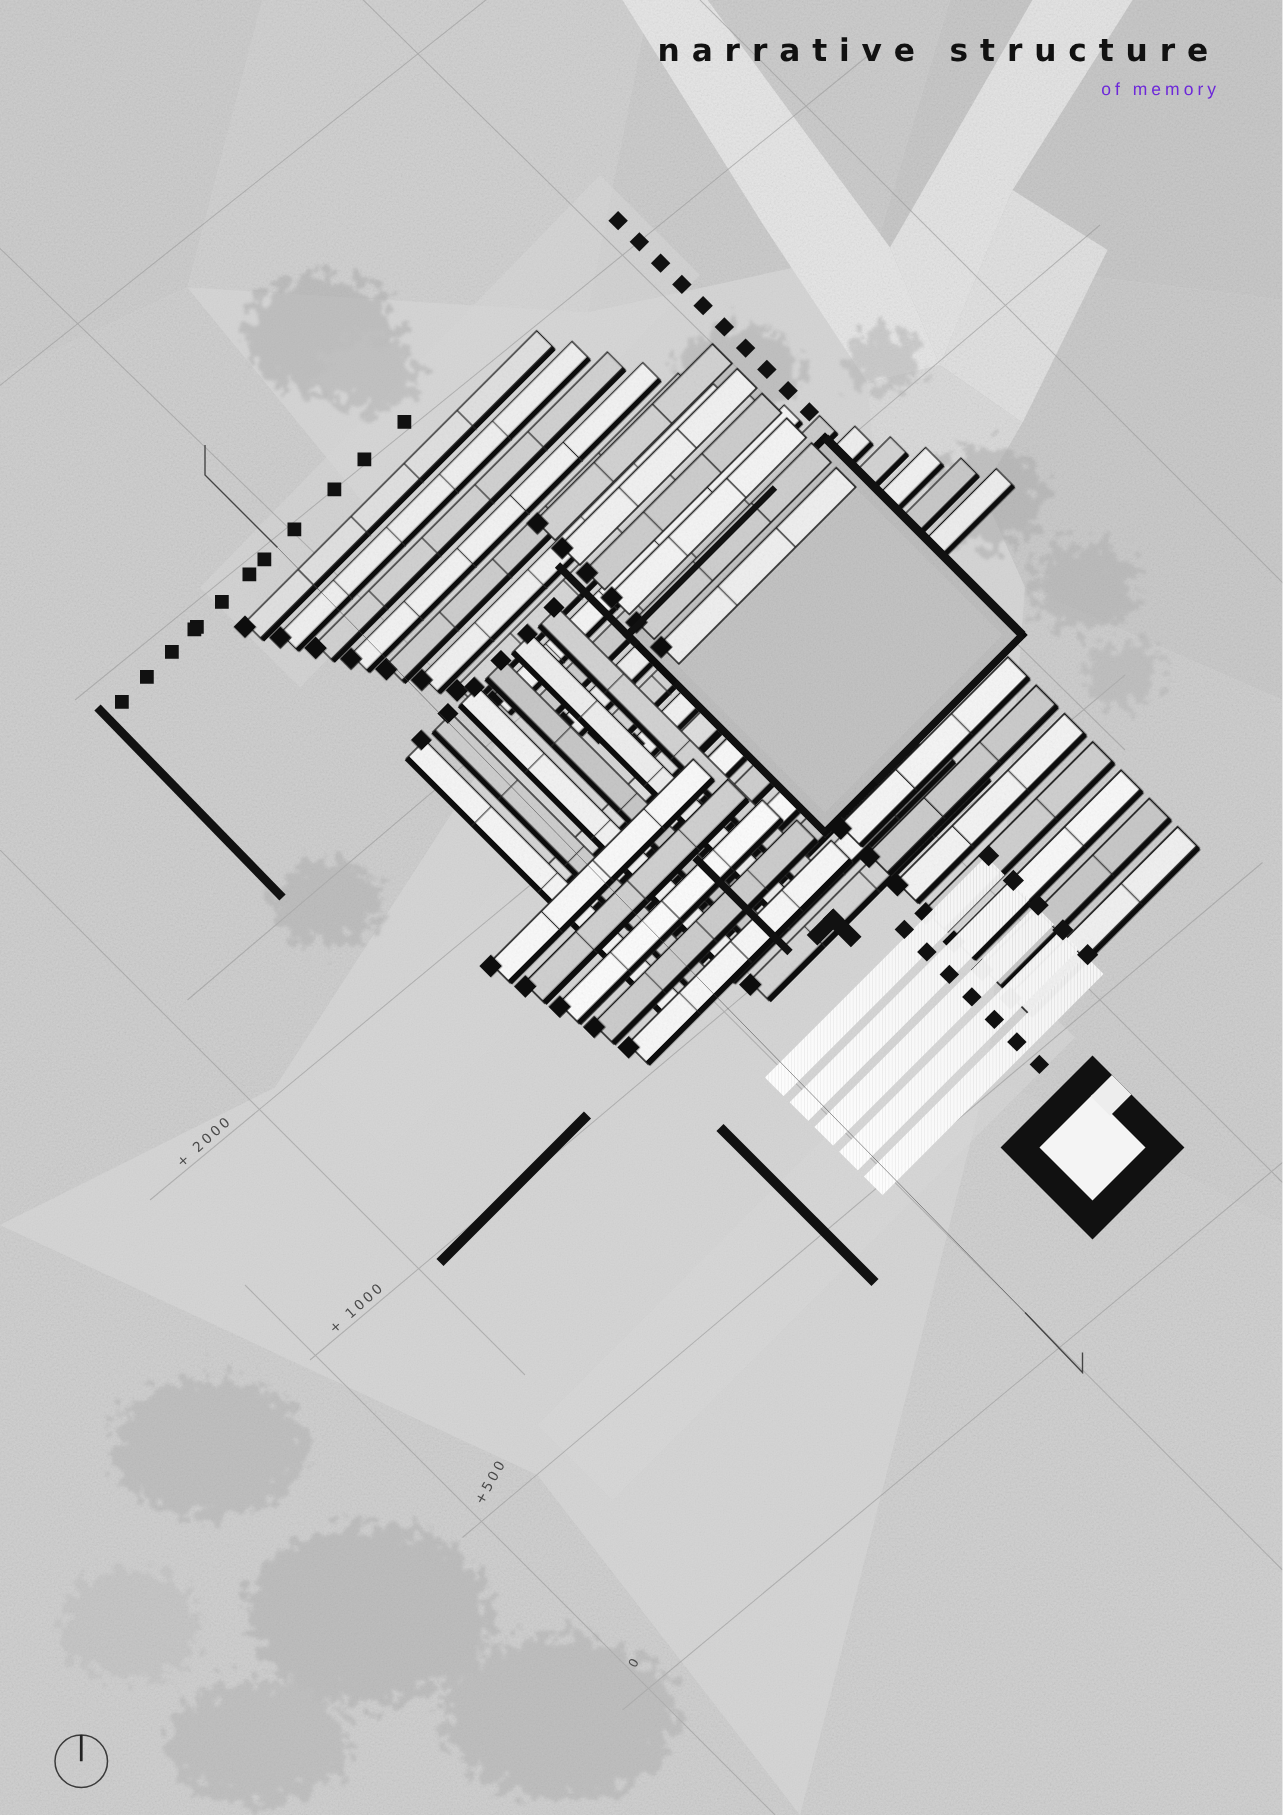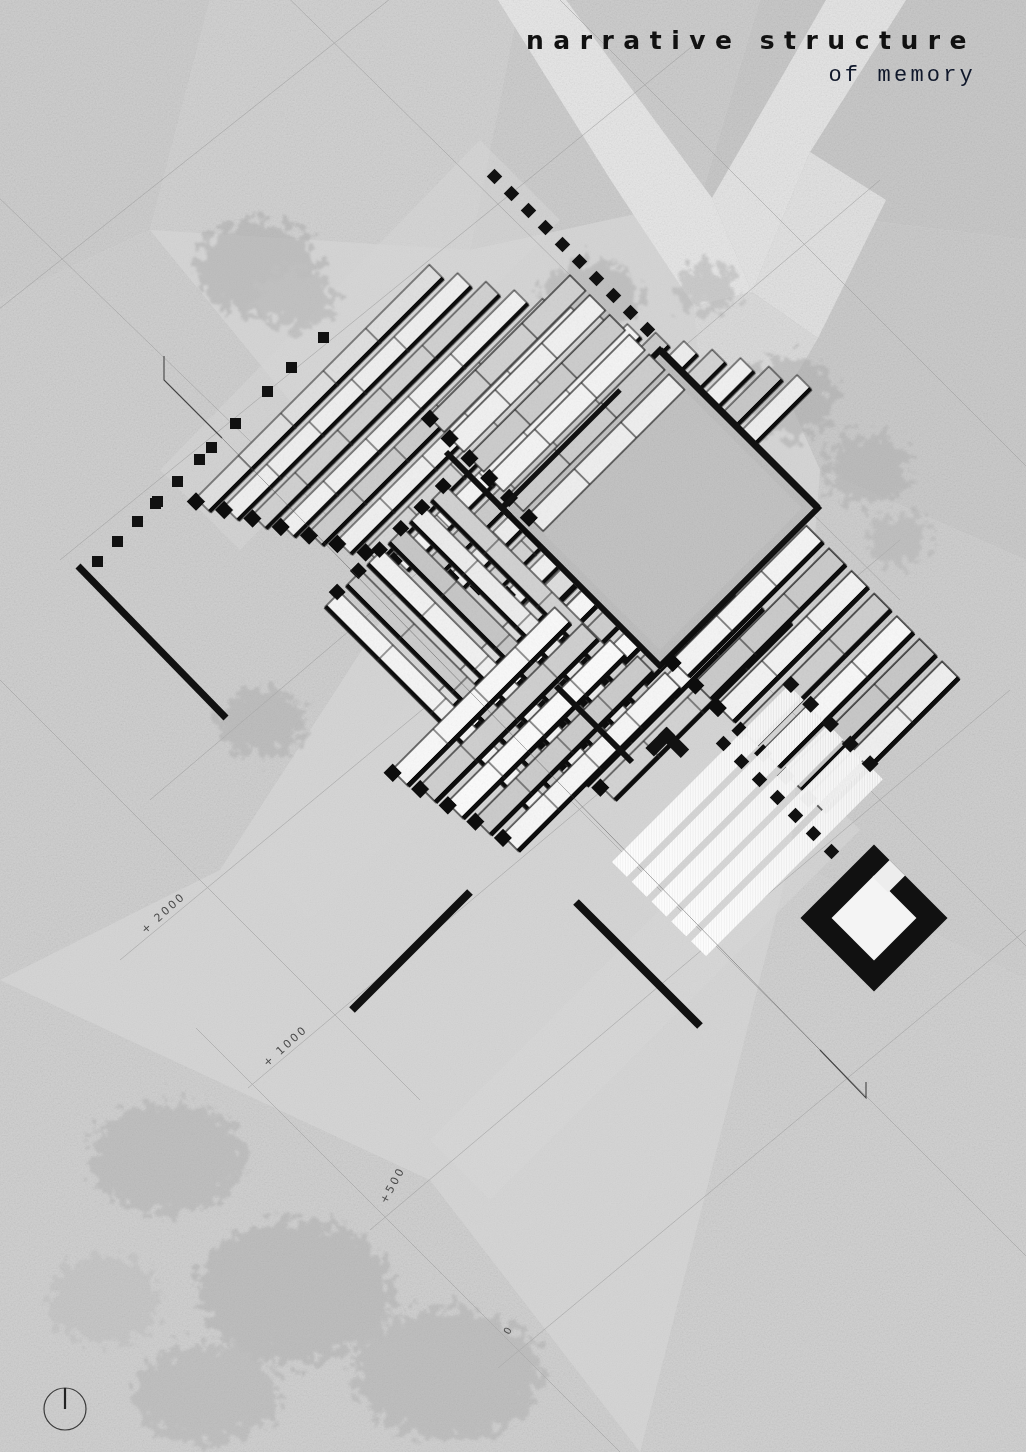--- a/index.html
+++ b/index.html
@@ -40,25 +40,25 @@
     font-family: "DejaVu Sans", sans-serif;
     font-size: 25px;
     font-weight: 700;
     letter-spacing: 9.5px;
     color: #111111;
     line-height: 1.0;
     margin: 0;
     text-indent: 9.5px;
   }
   .title-sub {
-    font-family: Liberation Mono, monospace;
-    font-size: 22px;
+    font-family: Liberation Sans, sans-serif;
+    font-size: 14px;
     font-weight: 400;
     letter-spacing: 3.2px;
-    color: #0f172a;
+    color: #6d28d9;
     margin: 10px 0 0 0;
     text-indent: 3.2px;
   }
   .contour-label {
     position: absolute;
     font-family: "DejaVu Sans", sans-serif;
     font-size: 11px;
     letter-spacing: 2.4px;
     color: #4a4a4a;
     white-space: nowrap;

